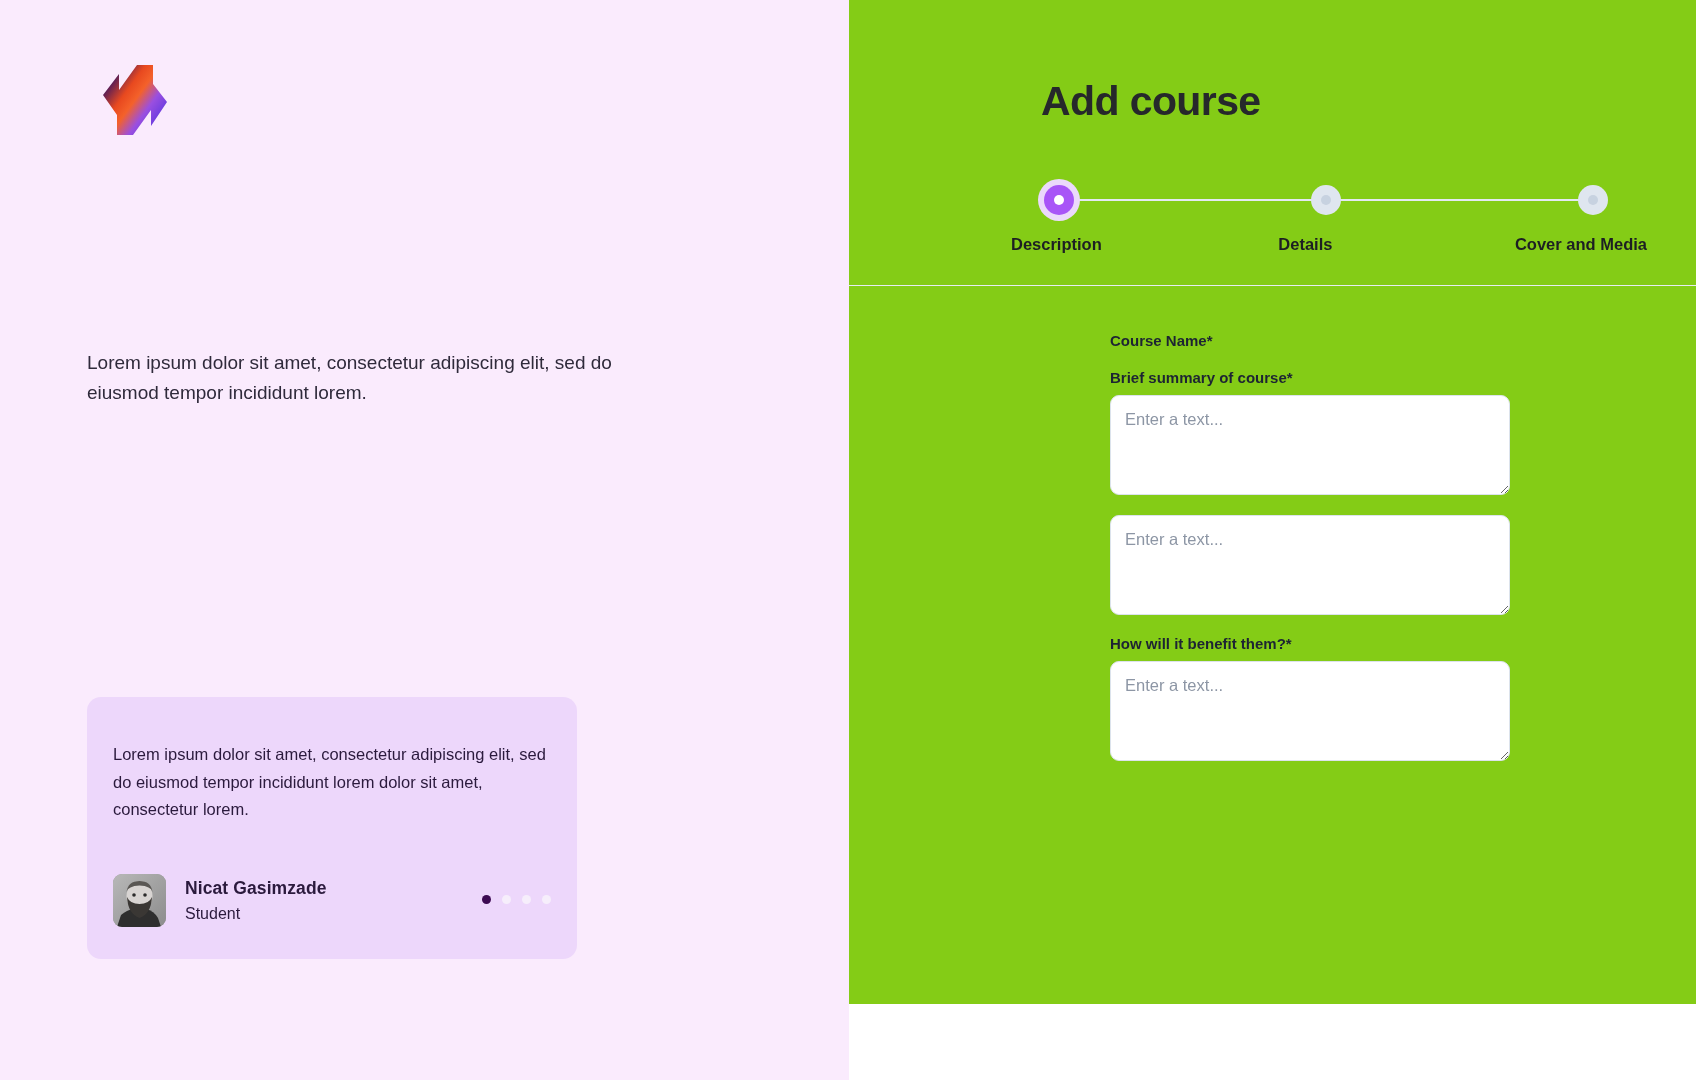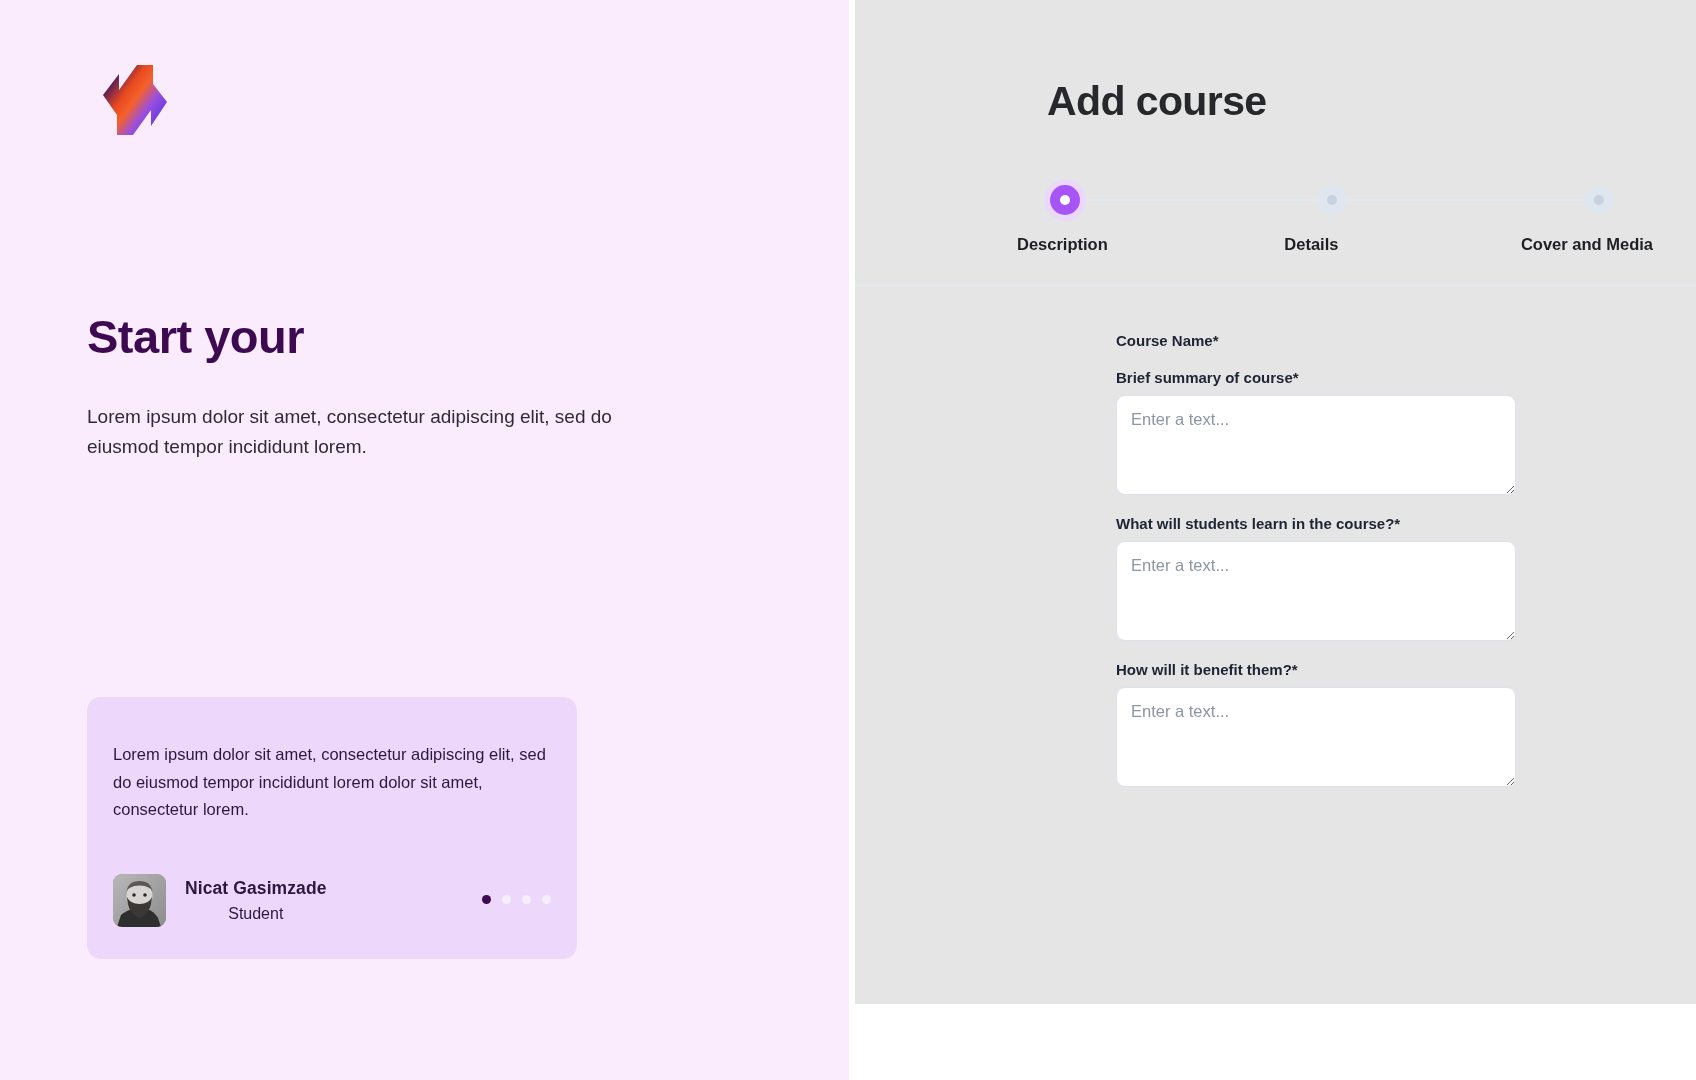--- a/index.html
+++ b/index.html
@@ -45,32 +45,32 @@
   }
   .testimonial-footer {
     position: absolute; left: 26px; right: 26px; bottom: 32px;
     display: flex; align-items: center;
   }
   .avatar {
     width: 53px; height: 53px; border-radius: 9px;
     overflow: hidden; flex: 0 0 53px; background: #9a9a9a;
   }
   .avatar svg { display: block; width: 53px; height: 53px; }
-  .author-meta { margin-left: 19px; text-align: center; }
+  .author-meta { margin-left: 19px; }
   .author-name {
     font-size: 17.5px; font-weight: 700; color: #2B1A3D; letter-spacing: 0.1px;
   }
   .author-role { font-size: 16px; color: #2B1A3D; margin-top: 6px; }
   .dots { margin-left: auto; display: flex; align-items: center; gap: 11px; padding-bottom: 2px; }
   .dot { width: 9px; height: 9px; border-radius: 50%; background: #F6EEFB; }
   .dot.active { background: #3D0A52; }
 
   
   .right-panel {
-    flex: 1 1 auto; height: 1004px; background: #e5e5e5; position: relative; margin-left: 6px;
+    flex: 1 1 auto; height: 1004px; background: #84cc16; position: relative;
   }
   .title-wrap { padding: 78px 0 0 192px; }
   .title-wrap h1 { font-size: 41px; font-weight: 700; color: #26282B; letter-spacing: -0.6px; }
 
   .stepper {
     position: relative; margin: 57px 0 0 192px; width: 570px; height: 36px;
   }
   .step-track {
     position: absolute; top: 17px; left: 30px; right: 30px;
     height: 2px; background: #E3E9F1;
@@ -154,21 +154,20 @@
             <stop offset="86%" stop-color="#6A3CE0"></stop>
             <stop offset="100%" stop-color="#121A56"></stop>
           </linearGradient>
         </defs>
         <path d="M6 35 L22 14 L22 30 L40 5 L56 5 L56 24 L70 42 L54 66 L54 50 L36 75 L20 75 L20 55 Z" fill="url(#lg)"></path>
       </svg>
     </div>
 
     <div class="hero-block">
       <div class="hero-title">
-        <div>Start your</div>
       </div>
       <p class="hero-sub">Lorem ipsum dolor sit amet, consectetur adipiscing elit, sed do eiusmod tempor incididunt lorem.</p>
     </div>
 
     <div class="testimonial">
       <p class="testimonial-quote">Lorem ipsum dolor sit amet, consectetur adipiscing elit, sed do eiusmod tempor incididunt lorem dolor sit amet, consectetur lorem.</p>
 
       <div class="testimonial-footer">
         <div class="avatar">
           <svg viewBox="0 0 53 53" width="53" height="53">
@@ -235,21 +234,20 @@
       <div class="field">
         <label class="field-label">Course Name*</label>
       </div>
 
       <div class="field">
         <label class="field-label">Brief summary of course*</label>
         <textarea class="text-area" placeholder="Enter a text..." style=""></textarea>
       </div>
 
       <div class="field">
-        <label class="field-label">What will students learn in the course?*</label>
         <textarea class="text-area" placeholder="Enter a text..." style=""></textarea>
       </div>
 
       <div class="field">
         <label class="field-label">How will it benefit them?*</label>
         <textarea class="text-area" placeholder="Enter a text..." style=""></textarea>
       </div>
 
     </div>
   </div>

